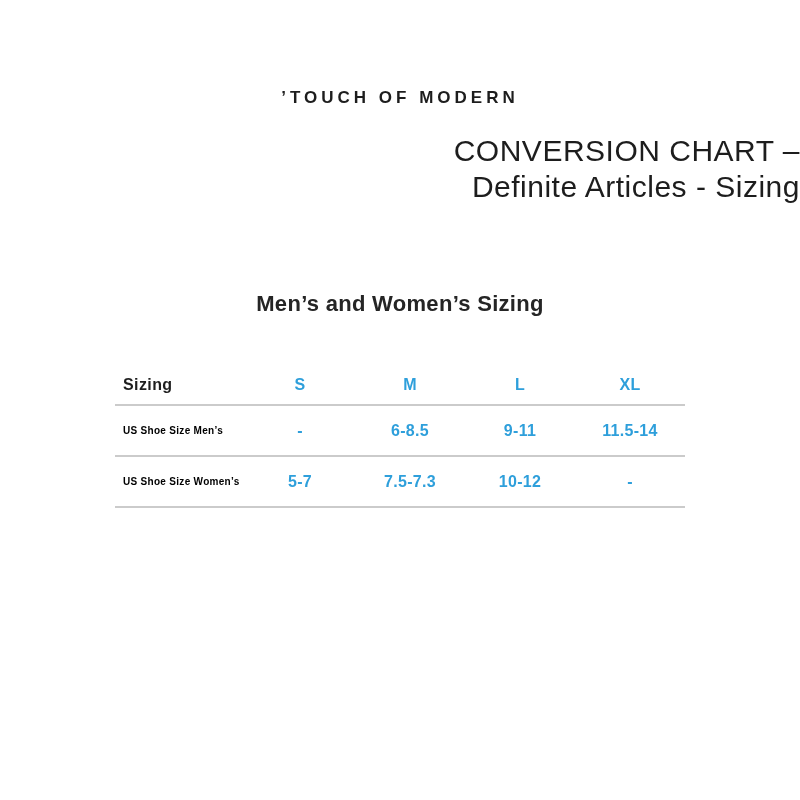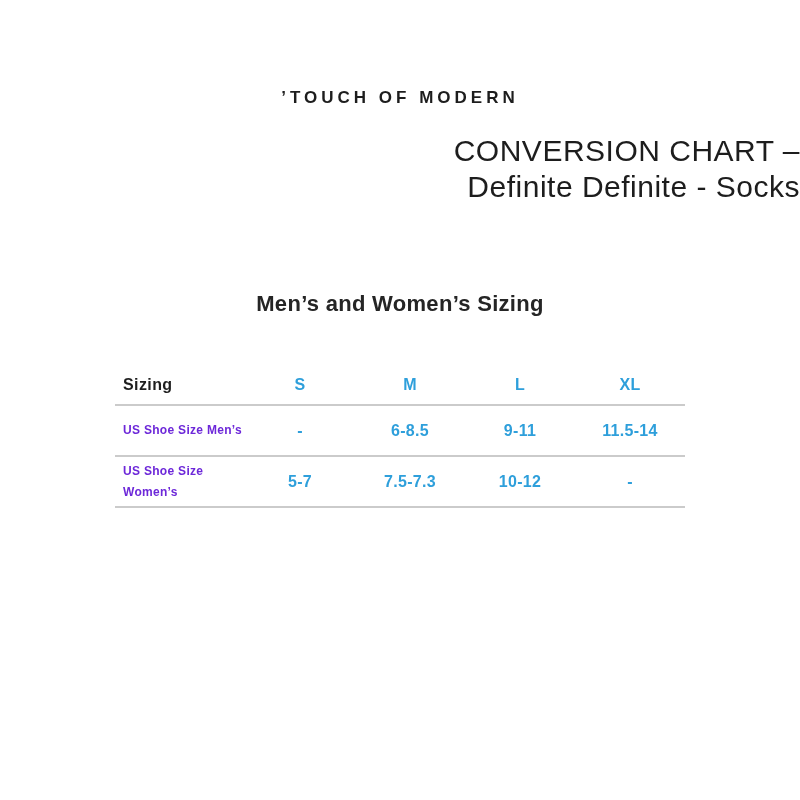--- a/index.html
+++ b/index.html
@@ -67,43 +67,43 @@
   }
   .cell-size-head {
     text-align: center;
     font-size: 16px;
     letter-spacing: 0.4px;
     color: #2e9fdb;
   }
   .cell-row-label {
     text-align: left;
     padding-left: 8px;
-    font-size: 12px;
+    font-size: 10px;
     line-height: 21px;
     letter-spacing: 0.3px;
-    color: #6d28d9;
+    color: #000000;
     max-width: 125px;
   }
   .cell-value {
     text-align: center;
     font-size: 16px;
     letter-spacing: 0.3px;
     color: #2e9fdb;
   }
 </style>
 </head>
 <body>
 
 <div class="page">
 
   <div class="brand-logo">’TOUCH OF MODERN</div>
 
   <div class="heading">
     <div>CONVERSION CHART –</div>
-    <div>Definite Definite - Socks</div>
+    <div>Definite Articles - Sizing</div>
   </div>
 
   <div class="subtitle">Men’s and Women’s Sizing</div>
 
   <table class="size-table">
     <colgroup>
       <col class="label-col">
       <col class="val-col">
       <col class="val-col">
       <col class="val-col">

